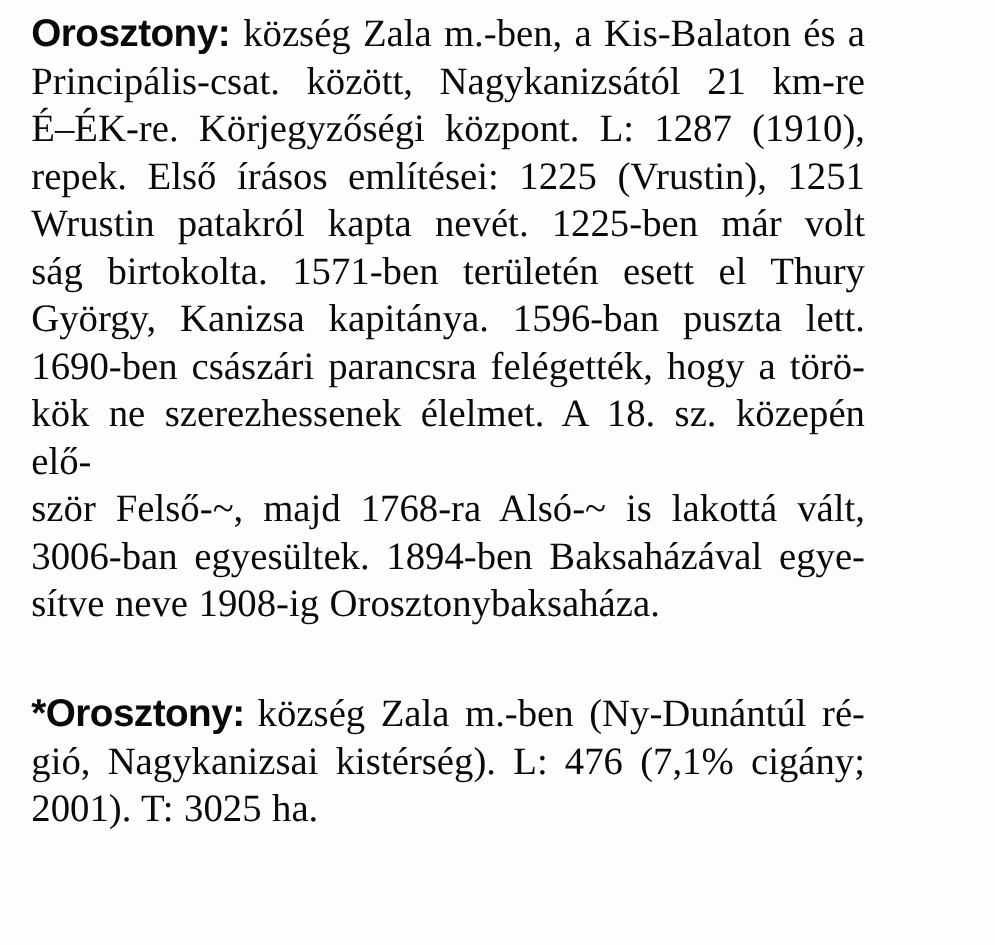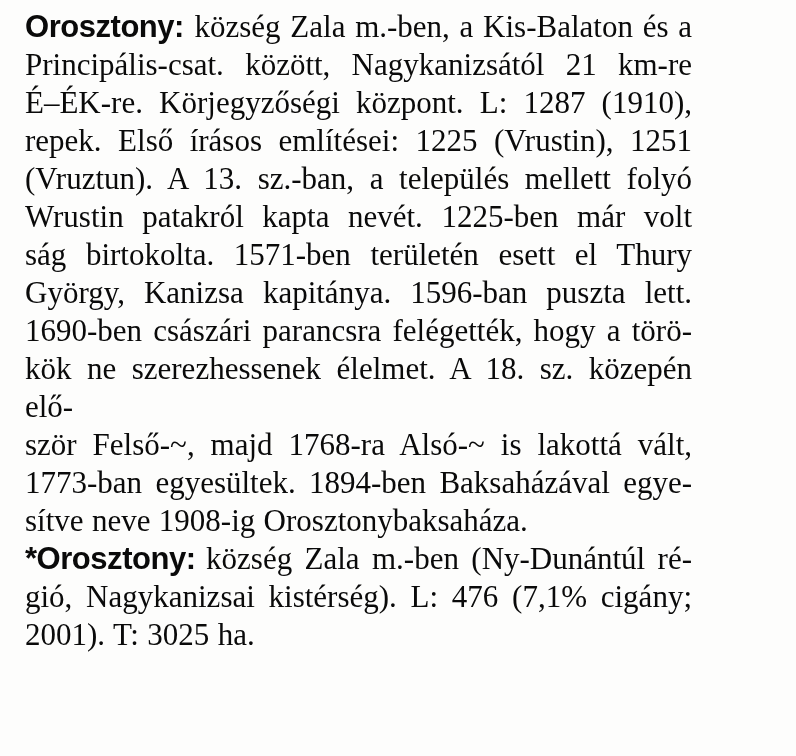--- a/index.html
+++ b/index.html
@@ -17,20 +17,21 @@
   .page {
     box-sizing: border-box;
     width: 715px;
     height: 756px;
     padding: 8px 23px 0 25px;
   }
   .entry {
     margin: 0;
   }
   .entry-2 {
+    margin-top: 50px;
   }
   .line {
     font-size: 31px;
     line-height: 38px;
     text-align: justify;
     text-align-last: justify;
     word-spacing: 0.02em;
     white-space: normal;
   }
   .line.last {
@@ -49,28 +50,27 @@
 
 <div class="page">
 
   <div class="entry entry-1">
     <div class="line">
       <span class="headword">Orosztony:</span><span>község Zala m.-ben, a Kis-Balaton és a</span>
     </div>
     <div class="line">Principális-csat. között, Nagykanizsától 21 km-re</div>
     <div class="line">É–ÉK-re. Körjegyzőségi központ. L: 1287 (1910),</div>
     <div class="line">repek. Első írásos említései: 1225 (Vrustin), 1251</div>
-    <div class="line">(Vruztun). A 13. sz.-ban, a település mellett folyó</div>
     <div class="line">Wrustin patakról kapta nevét. 1225-ben már volt</div>
     <div class="line">ság birtokolta. 1571-ben területén esett el Thury</div>
     <div class="line">György, Kanizsa kapitánya. 1596-ban puszta lett.</div>
     <div class="line">1690-ben császári parancsra felégették, hogy a törö-</div>
     <div class="line">kök ne szerezhessenek élelmet. A 18. sz. közepén elő-</div>
     <div class="line">ször Felső-~, majd 1768-ra Alsó-~ is lakottá vált,</div>
-    <div class="line">1773-ban egyesültek. 1894-ben Baksaházával egye-</div>
+    <div class="line">3006-ban egyesültek. 1894-ben Baksaházával egye-</div>
     <div class="line last">sítve neve 1908-ig Orosztonybaksaháza.</div>
   </div>
 
   <div class="entry entry-2">
     <div class="line">
       <span class="headword">*Orosztony:</span><span>község Zala m.-ben (Ny-Dunántúl ré-</span>
     </div>
     <div class="line">gió, Nagykanizsai kistérség). L: 476 (7,1% cigány;</div>
     <div class="line last">2001). T: 3025 ha.</div>
   </div>

